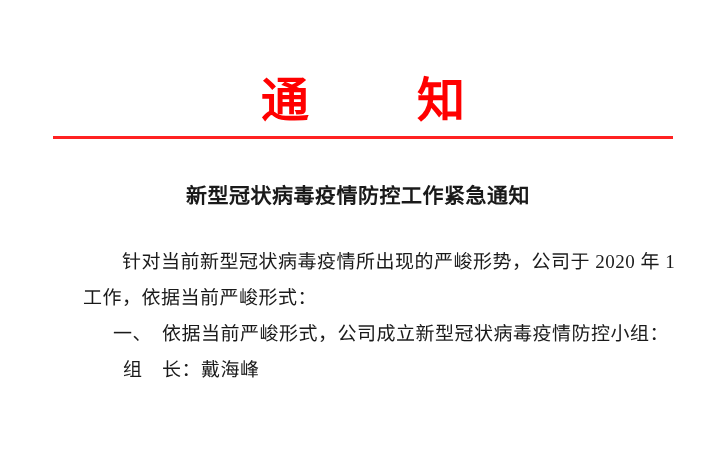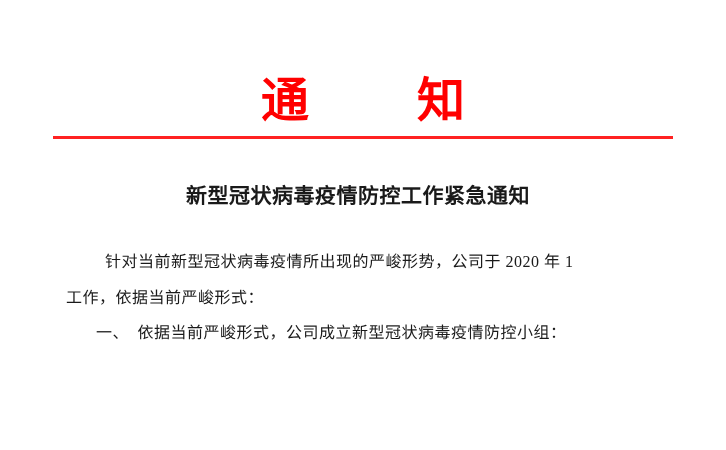--- a/index.html
+++ b/index.html
@@ -60,46 +60,47 @@
     font-weight: bold;
     letter-spacing: 0.5px;
     color: var(--text-black, #1a1a1a);
     white-space: pre;
   }
 
   
   .body-text {
     position: absolute;
     top: 220px;
-    left: 66px;
+    left: 83px;
     width: 600px;
-    font-size: 16px;
+    font-size: 19px;
     line-height: 36px;
     letter-spacing: 0.5px;
     color: var(--text-black, #1a1a1a);
   }
 
   .body-line {
     white-space: pre;
   }
 
   .indent-para   { padding-left: 39px; } 
-  .indent-item   { padding-left: 30px; font-family: Liberation Mono, monospace; } 
+  .indent-item   { padding-left: 30px; } 
   .indent-member { padding-left: 40px; } 
 </style>
 </head>
 <body>
 
 <div class="page">
 
   <div class="banner-title">通　　知</div>
 
   <div class="divider"></div>
 
   <div class="heading">新型冠状病毒疫情防控工作紧急通知</div>
 
   <div class="body-text">
     <div class="body-line indent-para">针对当前新型冠状病毒疫情所出现的严峻形势，公司于 2020 年 1</div>
     <div class="body-line">工作，依据当前严峻形式：</div>
     <div class="body-line indent-item">一、　依据当前严峻形式，公司成立新型冠状病毒疫情防控小组：</div>
+    <div class="body-line indent-member">组　长：戴海峰</div>
   </div>
 
 </div>
 
 </body></html>

